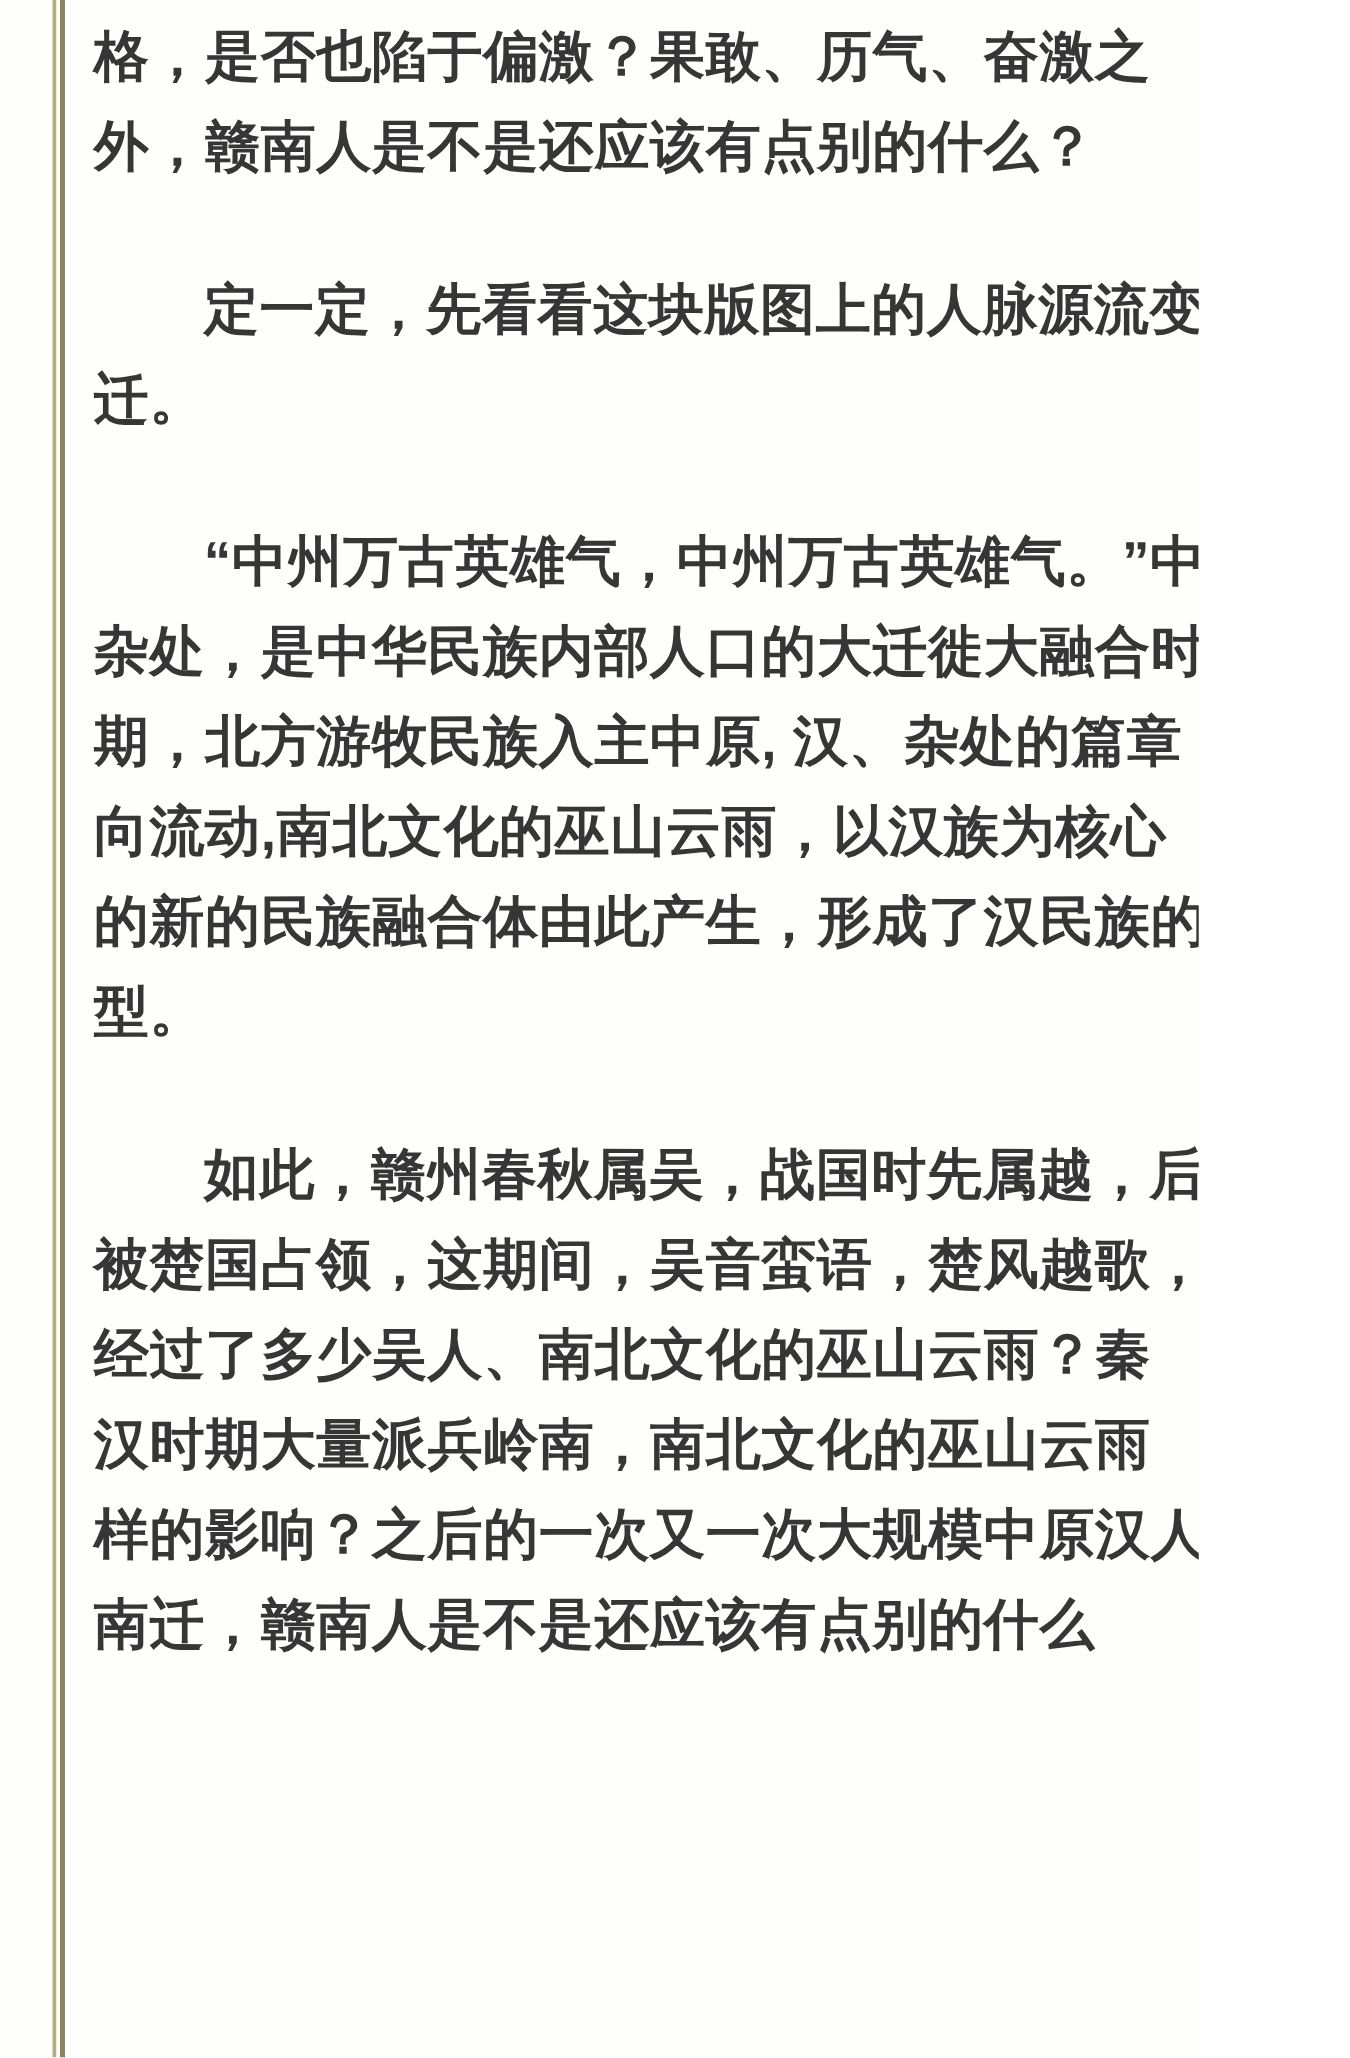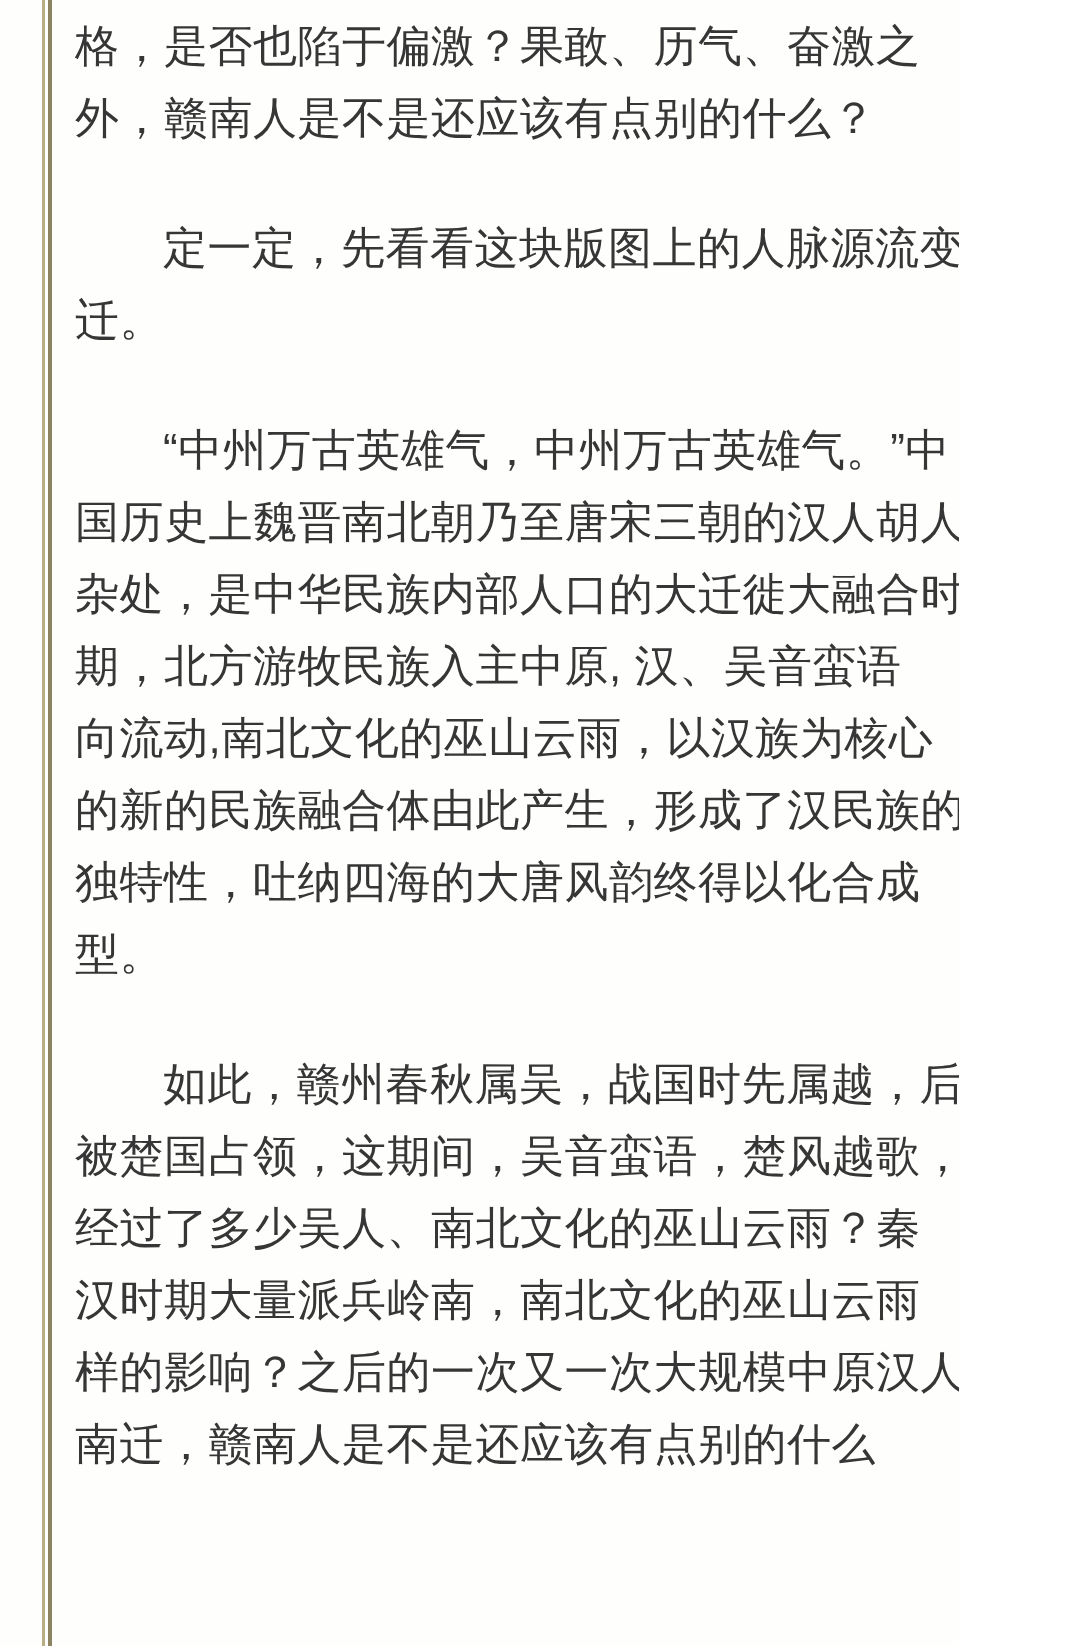--- a/index.html
+++ b/index.html
@@ -8,20 +8,21 @@
   }
   body {
     font-family: "Liberation Sans", "DejaVu Sans", sans-serif;
   }
   .page {
     position: relative;
     width: 959px;
     height: 1646px;
     background: var(--page-bg, #fefefd);
     overflow: hidden;
+    font-weight: bold;
   }
   
   .rule {
     position: absolute;
     top: 0;
     bottom: 0;
   }
   .rule-left-outer  { left: 42px;  width: 3px; background: var(--rule-light, #b6ad85); }
   .rule-left-inner  { left: 48px;  width: 4px; background: var(--rule-dark,  #8b8361); }
   .rule-right-inner { left: 1027px; width: 4px; background: var(--rule-dark,  #8b8361); }
@@ -59,26 +60,24 @@
       <span class="line">外，赣南人是不是还应该有点别的什么？</span>
     </p>
 
     <p class="para">
       <span class="line indent">定一定，先看看这块版图上的人脉源流变</span>
       <span class="line">迁。</span>
     </p>
 
     <p class="para">
       <span class="line indent">“中州万古英雄气，中州万古英雄气。”中</span>
-      <span class="line">国历史上魏晋南北朝乃至唐宋三朝的汉人胡人</span>
       <span class="line">杂处，是中华民族内部人口的大迁徙大融合时</span>
-      <span class="line">期，北方游牧民族入主中原, 汉、吴音蛮语</span>
+      <span class="line">期，北方游牧民族入主中原, 汉、杂处的篇章</span>
       <span class="line">向流动,南北文化的巫山云雨，以汉族为核心</span>
       <span class="line">的新的民族融合体由此产生，形成了汉民族的</span>
-      <span class="line">独特性，吐纳四海的大唐风韵终得以化合成</span>
       <span class="line">型。</span>
     </p>
 
     <p class="para">
       <span class="line indent">如此，赣州春秋属吴，战国时先属越，后</span>
       <span class="line">被楚国占领，这期间，吴音蛮语，楚风越歌，</span>
       <span class="line">经过了多少吴人、南北文化的巫山云雨？秦</span>
       <span class="line">汉时期大量派兵岭南，南北文化的巫山云雨</span>
       <span class="line">样的影响？之后的一次又一次大规模中原汉人</span>
       <span class="line">南迁，赣南人是不是还应该有点别的什么</span>

